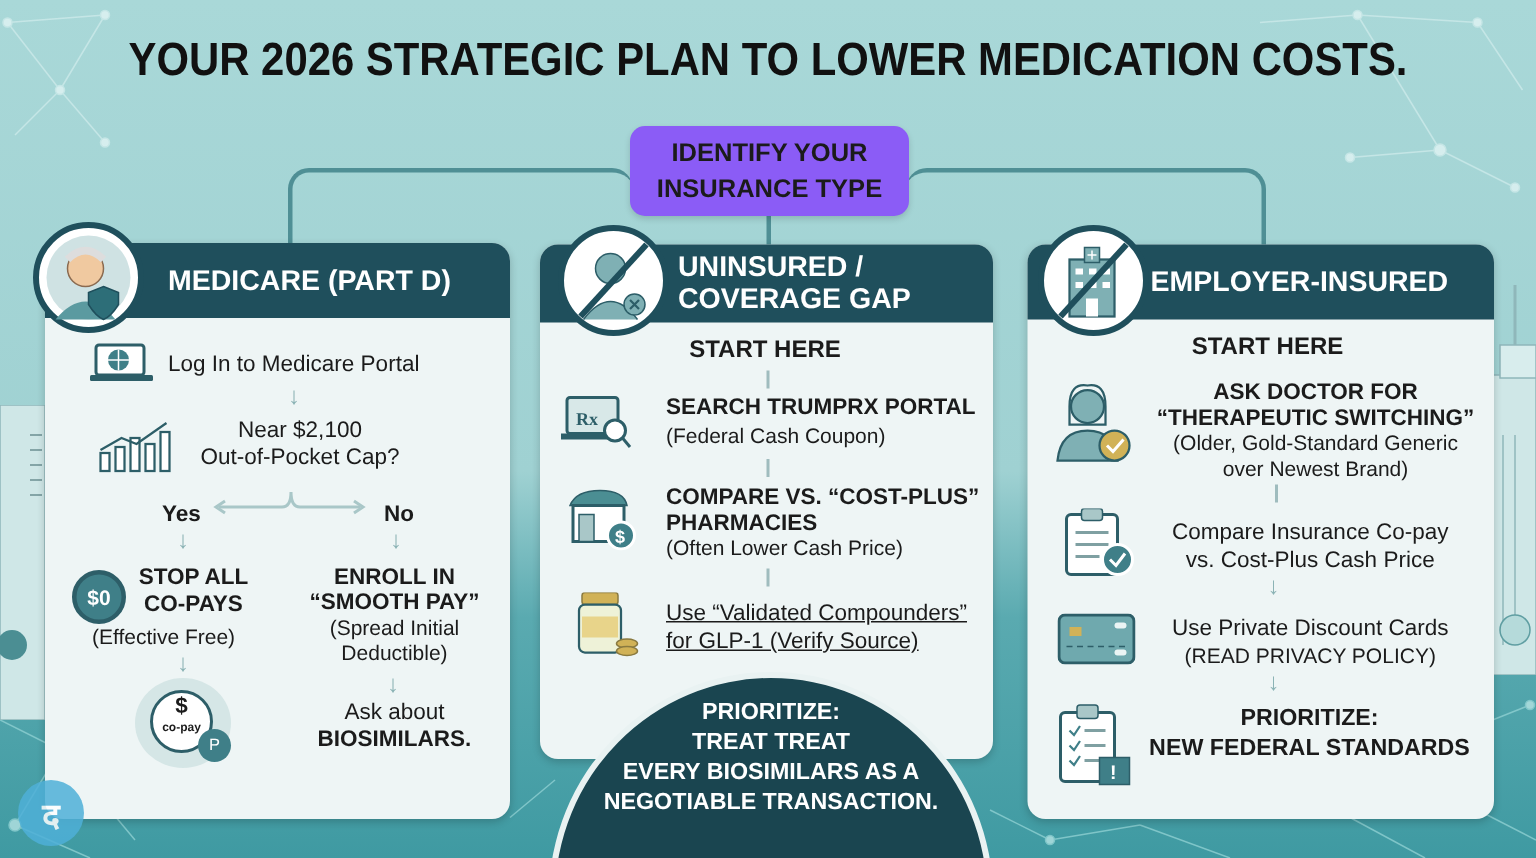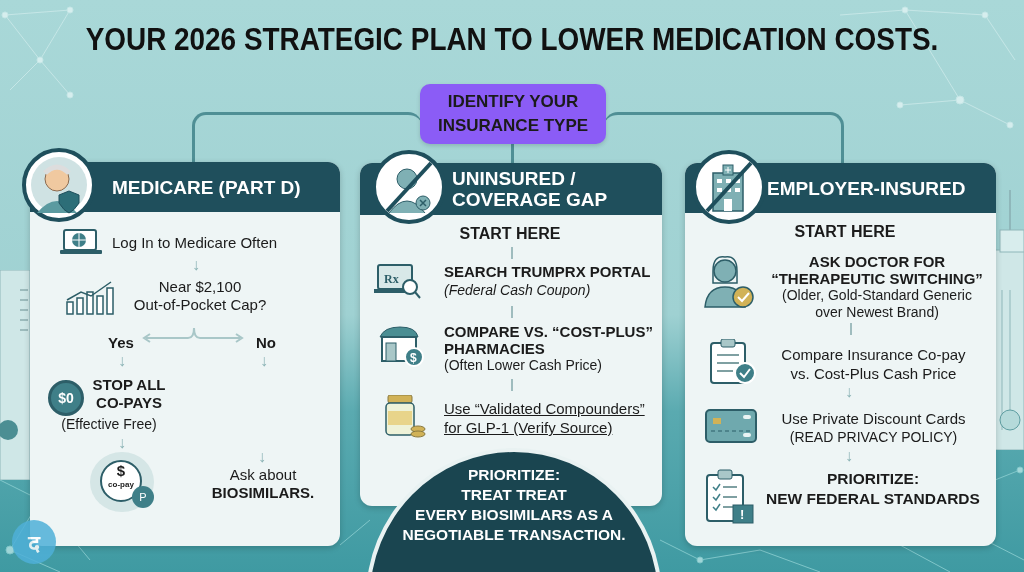--- a/index.html
+++ b/index.html
@@ -142,21 +142,21 @@
     <span>MEDICARE (PART D)</span>
   </div>
 
   <div class="item" style="left:30px;top:66px;width:270px;height:30px;">
     <svg class="icon" style="left:0;top:0" width="42" height="28">
       <rect x="4" y="2" width="32" height="20" rx="2" fill="#fff" stroke="#2d5e68" stroke-width="2"></rect>
       <rect x="0" y="22" width="42" height="4" rx="1" fill="#2d5e68"></rect>
       <circle cx="19" cy="12" r="7" fill="#3f7f88"></circle>
       <path d="M12 12 H26 M19 5 V19" stroke="#fff" stroke-width="1"></path>
     </svg>
-    <div style="position:absolute;left:52px;top:6px;font-size:15px;">Log In to Medicare Often</div>
+    <div style="position:absolute;left:52px;top:6px;font-size:15px;">Log In to Medicare Portal</div>
   </div>
   <div class="arrow" style="left:162px;top:94px;">↓</div>
 
   <div class="item" style="left:15px;top:112px;width:290px;height:48px;">
     <svg class="icon" style="left:18px;top:6px" width="54" height="36">
       <rect x="4" y="22" width="6" height="12" fill="#fff" stroke="#2d5e68" stroke-width="1.5"></rect>
       <rect x="14" y="18" width="6" height="16" fill="#fff" stroke="#2d5e68" stroke-width="1.5"></rect>
       <rect x="24" y="12" width="6" height="22" fill="#fff" stroke="#2d5e68" stroke-width="1.5"></rect>
       <rect x="34" y="16" width="6" height="18" fill="#fff" stroke="#2d5e68" stroke-width="1.5"></rect>
       <rect x="44" y="8" width="6" height="26" fill="#fff" stroke="#2d5e68" stroke-width="1.5"></rect>
@@ -189,20 +189,26 @@
   <div class="icon" style="left:60px;top:290px;width:64px;height:60px;border-radius:50%;background:#d5e6e6;">
     <div style="position:absolute;left:10px;top:8px;width:42px;height:42px;border-radius:50%;background:#fff;border:2px solid #2d5e68;text-align:center;">
       <div style="font-weight:700;font-size:15px;line-height:18px;">$</div>
       <div style="font-size:8px;font-weight:700;">co-pay</div>
     </div>
     <div style="position:absolute;left:42px;top:34px;width:22px;height:22px;border-radius:50%;background:#3f7f88;color:#fff;font-size:11px;text-align:center;line-height:22px;">
       <span>P</span>
     </div>
   </div>
 
+  <div class="center" style="position:absolute;left:170px;top:214px;width:126px;font-size:15px;line-height:17px;">
+    <div class="t-bold">ENROLL IN</div>
+    <div class="t-bold">“SMOOTH PAY”</div>
+    <div style="font-size:14px;">(Spread Initial</div>
+    <div style="font-size:14px;">Deductible)</div>
+  </div>
   <div class="arrow" style="left:228px;top:286px;">↓</div>
   <div class="center" style="position:absolute;left:170px;top:304px;width:126px;font-size:15px;line-height:18px;">
     <div>Ask about</div>
     <div class="t-bold">BIOSIMILARS.</div>
   </div>
 </div>
 <div class="badge-circle" style="left:22px;top:148px;">
   <svg width="60" height="60">
     <circle cx="30" cy="30" r="28" fill="#cfe2e3"></circle>
     <circle cx="28" cy="24" r="12" fill="#f0c9a0" stroke="#8a6a50"></circle>
@@ -224,21 +230,21 @@
 
   <svg class="icon" style="left:14px;top:100px" width="48" height="38">
     <rect x="4" y="2" width="34" height="24" rx="2" fill="#d8e8e8" stroke="#2d5e68" stroke-width="2"></rect>
     <rect x="0" y="26" width="40" height="4" fill="#2d5e68"></rect>
     <text x="10" y="20" font-size="12" font-weight="700" fill="#2d5e68" font-family="Liberation Serif, serif">Rx</text>
     <circle cx="36" cy="24" r="7" fill="#fff" stroke="#2d5e68" stroke-width="2"></circle>
     <line x1="41" y1="29" x2="46" y2="35" stroke="#2d5e68" stroke-width="2"></line>
   </svg>
   <div style="position:absolute;left:84px;top:100px;width:210px;line-height:18px;">
     <div class="t-bold" style="font-size:15px;">SEARCH TRUMPRX PORTAL</div>
-    <div style="font-size:14px;font-style:italic;">(Federal Cash Coupon)</div>
+    <div style="font-size:14px;">(Federal Cash Coupon)</div>
   </div>
   <div class="tick" style="left:151px;top:143px;"></div>
 
   <svg class="icon" style="left:18px;top:160px" width="46" height="44">
     <path d="M2 14 Q6 4 22 4 Q38 4 40 14 Z" fill="#4b8e93" stroke="#2d5e68"></path>
     <rect x="4" y="14" width="34" height="24" fill="#fff" stroke="#2d5e68" stroke-width="2"></rect>
     <rect x="8" y="20" width="10" height="18" fill="#a9c7c8" stroke="#2d5e68"></rect>
     <circle cx="36" cy="34" r="9" fill="#3f7f88" stroke="#fff" stroke-width="2"></circle>
     <text x="32" y="39" font-size="12" fill="#fff" font-weight="700" font-family="Liberation Sans, sans-serif">$</text>
   </svg>

